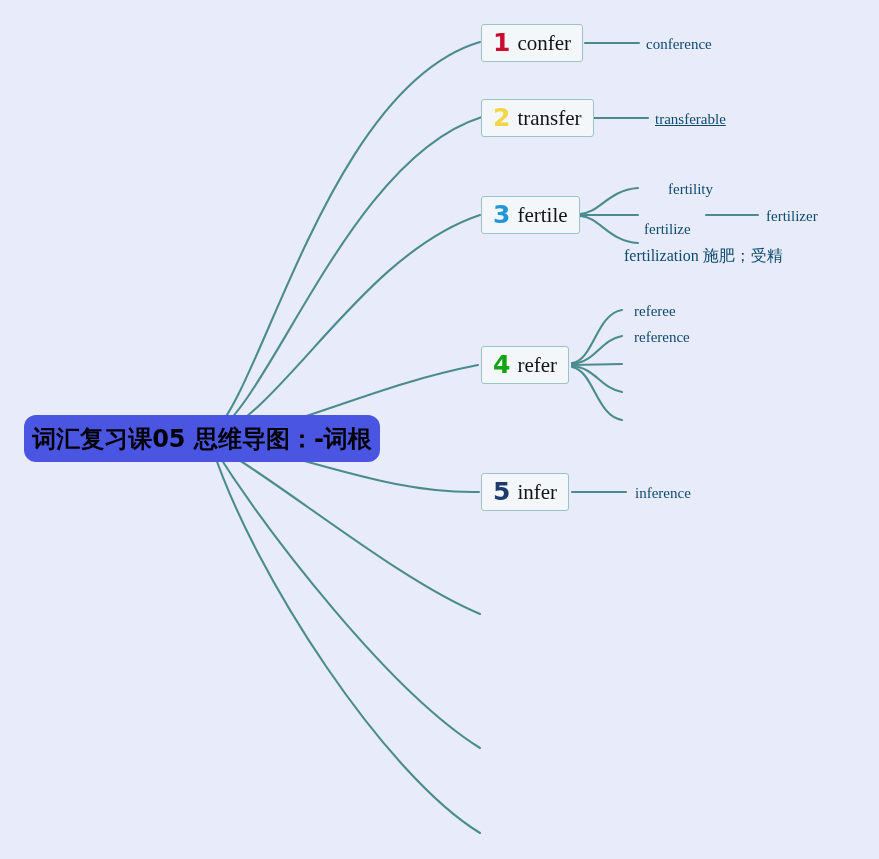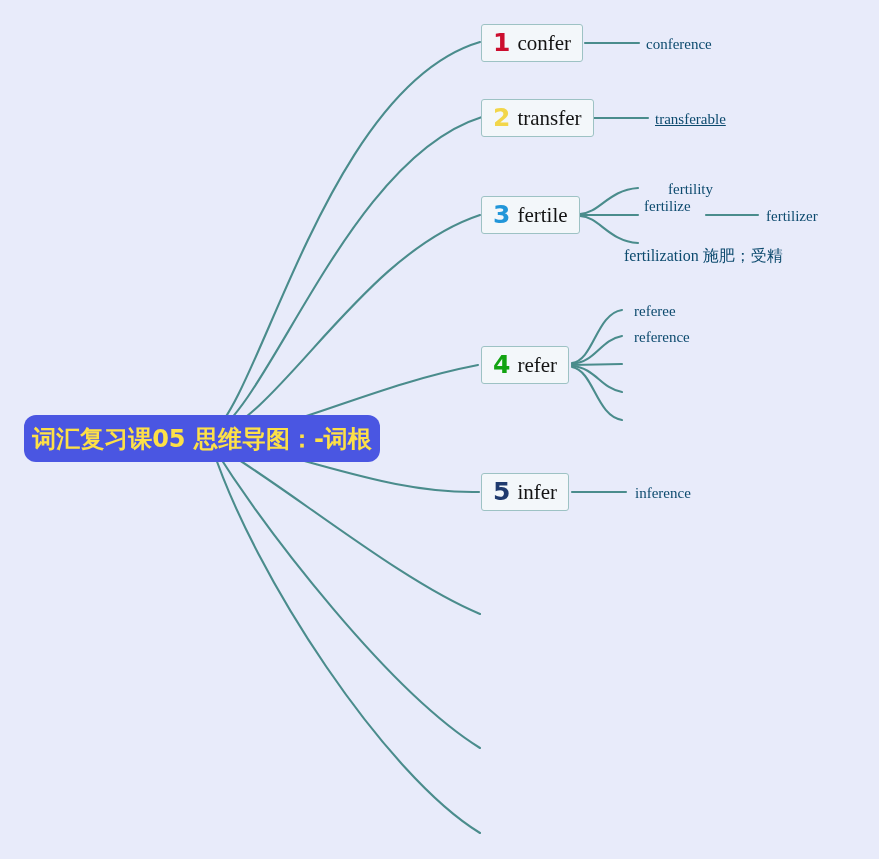--- a/index.html
+++ b/index.html
@@ -32,21 +32,21 @@
     height: 47px;
     background: #4a56e2;
     border-radius: 12px;
     box-sizing: border-box;
     display: flex;
     align-items: center;
     justify-content: center;
     z-index: 5;
   }
   .root-title {
-    color: #fde047;
+    color: #000000;
     font-family: "DejaVu Sans", "Liberation Sans", sans-serif;
     font-size: 24px;
     font-weight: 700;
     letter-spacing: 0px;
     white-space: nowrap;
     line-height: 1;
   }
   
   .branch-node {
     position: absolute;
@@ -141,21 +141,21 @@
     <span class="branch-num" style="color:#f2d64a;">2</span>
     <span class="branch-label">transfer</span>
   </div>
   <div class="leaf-text" style="left:655px; top:112px;text-decoration:underline;">transferable</div>
 
   <div class="branch-node" style="left:481px; top:196px;">
     <span class="branch-num" style="color:#2196d9;">3</span>
     <span class="branch-label">fertile</span>
   </div>
   <div class="leaf-text" style="left:620px; top:182px;margin-left:48px;">fertility</div>
-  <div class="leaf-text" style="left:644px; top:199px;">fertilize</div>
+  <div class="leaf-text" style="left:644px; top:222px;">fertilize</div>
   <div class="leaf-text" style="left:766px; top:209px;">fertilizer</div>
   <div class="leaf-text big" style="left:624px; top:236px;margin-top:12px;">fertilization 施肥；受精</div>
 
   <div class="branch-node" style="left:481px; top:346px;">
     <span class="branch-num" style="color:#12a312;">4</span>
     <span class="branch-label">refer</span>
   </div>
   <div class="leaf-text" style="left:634px; top:304px;">referee</div>
   <div class="leaf-text" style="left:634px; top:330px;">reference</div>
   <div class="leaf-text" style="left:634px; top:358px;"></div>

